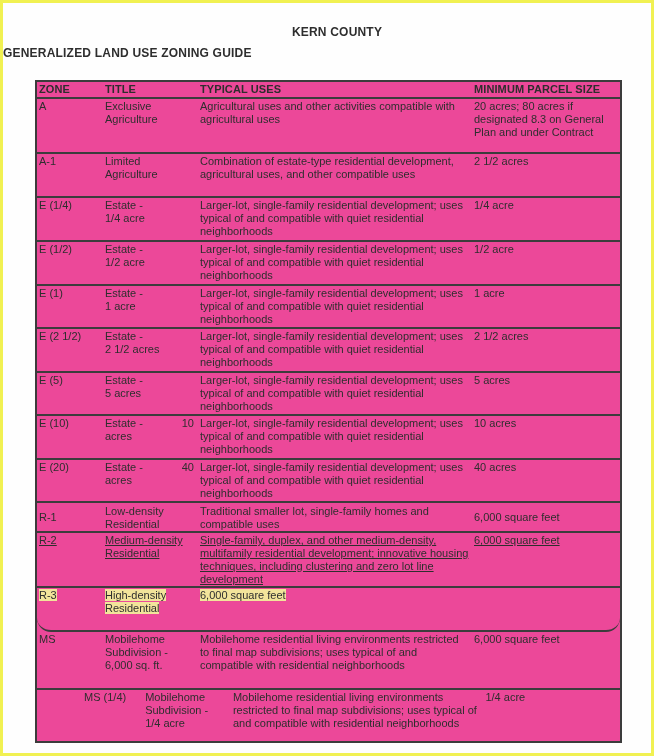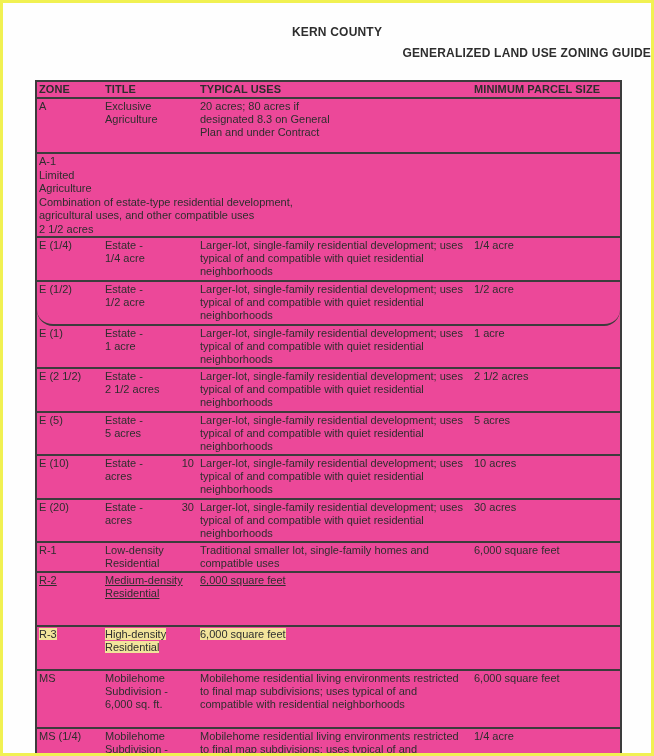--- a/index.html
+++ b/index.html
@@ -10,22 +10,22 @@
     width:654px;height:756px;position:relative;overflow:hidden;
     background:#fefefe;color:var(--text);
     box-sizing:border-box;border:3px solid var(--frame);
     font-family:"Liberation Sans",sans-serif;
   }
   .doc-title{
     text-align:center;font-weight:bold;font-size:12px;line-height:14px;
     margin-top:22px;letter-spacing:0.2px;padding-left:20px;
   }
   .doc-subtitle{
-    text-align:right;font-weight:bold;font-size:12px;line-height:14px;
-    margin-top:7px;letter-spacing:0.2px;padding-left:40px;
+    text-align:left;font-weight:bold;font-size:12px;line-height:14px;
+    margin-top:7px;letter-spacing:0.2px;
   }
   .table{
     position:absolute;left:32px;top:77px;width:587px;
     border:2px solid var(--border);box-sizing:border-box;background:#ec4899;
   }
   .header-row{
     display:flex;align-items:flex-start;
     border-bottom:2px solid var(--border);
     min-height:15px;font-weight:bold;
   }
@@ -35,33 +35,33 @@
   }
   .header-row .cell{font-size:11px;letter-spacing:0.1px;}
   .c0{width:66px;}
   .c1{width:95px;}
   .c2{width:274px;}
   .c3{width:148px;}
   .row{display:flex;border-bottom:2px solid var(--border);align-items:flex-start;}
   .row:last-child{border-bottom:none;}
   
   .rows .row:nth-child(1){min-height:53px;}
-  .rows .row:nth-child(2){min-height:42px;flex-direction:column;}
+  .rows .row:nth-child(2){min-height:42px;}
   .rows .row:nth-child(3){min-height:42px;}
-  .rows .row:nth-child(4){min-height:42px;border-radius:16px;}
+  .rows .row:nth-child(4){min-height:42px;}
   .rows .row:nth-child(5){min-height:41px;}
   .rows .row:nth-child(6){min-height:42px;}
   .rows .row:nth-child(7){min-height:41px;}
   .rows .row:nth-child(8){min-height:42px;}
   .rows .row:nth-child(9){min-height:41px;}
-  .rows .row:nth-child(10){min-height:28px;}
+  .rows .row:nth-child(10){min-height:28px;align-items:center;}
   .rows .row:nth-child(11){min-height:52px;text-decoration:underline;}
-  .rows .row:nth-child(12){min-height:42px;}
+  .rows .row:nth-child(12){min-height:42px;border-radius:14px;}
   .rows .row:nth-child(13){min-height:56px;}
-  .rows .row:nth-child(14){min-height:51px;}
+  .rows .row:nth-child(14){min-height:51px;padding-left:45px;}
   .line{min-height:13px;}
   .line.split{display:flex;justify-content:space-between;padding-right:1px;}
   .hl-row .txt{background:var(--hl);}
 </style>
 </head>
 <body>
 
 <div class="doc-title">KERN COUNTY</div>
 <div class="doc-subtitle">GENERALIZED LAND USE ZONING GUIDE</div>
 
@@ -72,20 +72,21 @@
       <div class="cell c2">TYPICAL USES</div>
       <div class="cell c3">MINIMUM PARCEL SIZE</div>
     </div>
   <div class="rows">
       <div class="row">
         <div class="cell c0"><span class="txt">A</span></div>
         <div class="cell c1">
           <div class="line"><span class="txt">Exclusive</span></div>
           <div class="line"><span class="txt">Agriculture</span></div>
         </div>
+        <div class="cell c2"><span class="txt">Agricultural uses and other activities compatible with agricultural uses</span></div>
         <div class="cell c3"><span class="txt">20 acres; 80 acres if designated 8.3 on General Plan and under Contract</span></div>
       </div>
       <div class="row">
         <div class="cell c0"><span class="txt">A-1</span></div>
         <div class="cell c1">
           <div class="line"><span class="txt">Limited</span></div>
           <div class="line"><span class="txt">Agriculture</span></div>
         </div>
         <div class="cell c2"><span class="txt">Combination of estate-type residential development, agricultural uses, and other compatible uses</span></div>
         <div class="cell c3"><span class="txt">2 1/2 acres</span></div>
@@ -145,42 +146,43 @@
           <div class="line"><span class="txt">acres</span></div>
         </div>
         <div class="cell c2"><span class="txt">Larger-lot, single-family residential development; uses typical of and compatible with quiet residential neighborhoods</span></div>
         <div class="cell c3"><span class="txt">10 acres</span></div>
       </div>
       <div class="row">
         <div class="cell c0"><span class="txt">E (20)</span></div>
         <div class="cell c1">
           <div class="line split">
             <span class="txt">Estate -</span>
-            <span class="txt">30</span>
+            <span class="txt">40</span>
           </div>
           <div class="line"><span class="txt">acres</span></div>
         </div>
         <div class="cell c2"><span class="txt">Larger-lot, single-family residential development; uses typical of and compatible with quiet residential neighborhoods</span></div>
-        <div class="cell c3"><span class="txt">30 acres</span></div>
+        <div class="cell c3"><span class="txt">40 acres</span></div>
       </div>
       <div class="row">
         <div class="cell c0"><span class="txt">R-1</span></div>
         <div class="cell c1">
           <div class="line"><span class="txt">Low-density</span></div>
           <div class="line"><span class="txt">Residential</span></div>
         </div>
         <div class="cell c2"><span class="txt">Traditional smaller lot, single-family homes and compatible uses</span></div>
         <div class="cell c3"><span class="txt">6,000 square feet</span></div>
       </div>
       <div class="row">
         <div class="cell c0"><span class="txt">R-2</span></div>
         <div class="cell c1">
           <div class="line"><span class="txt">Medium-density</span></div>
           <div class="line"><span class="txt">Residential</span></div>
         </div>
+        <div class="cell c2"><span class="txt">Single-family, duplex, and other medium-density, multifamily residential development; innovative housing techniques, including clustering and zero lot line development</span></div>
         <div class="cell c3"><span class="txt">6,000 square feet</span></div>
       </div>
       <div class="row hl-row">
         <div class="cell c0"><span class="txt">R-3</span></div>
         <div class="cell c1">
           <div class="line"><span class="txt">High-density</span></div>
           <div class="line"><span class="txt">Residential</span></div>
         </div>
         <div class="cell c3"><span class="txt">6,000 square feet</span></div>
       </div>

